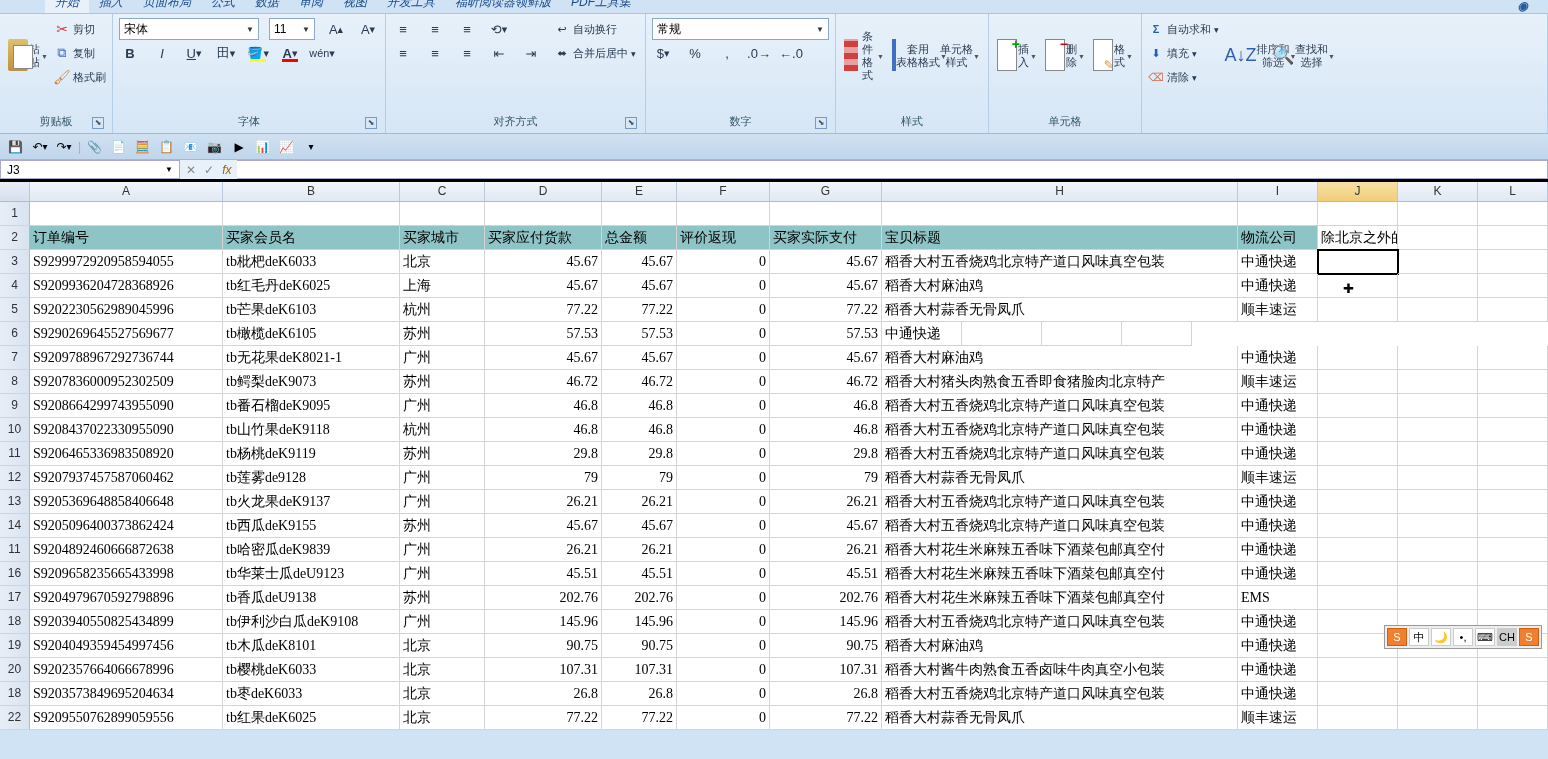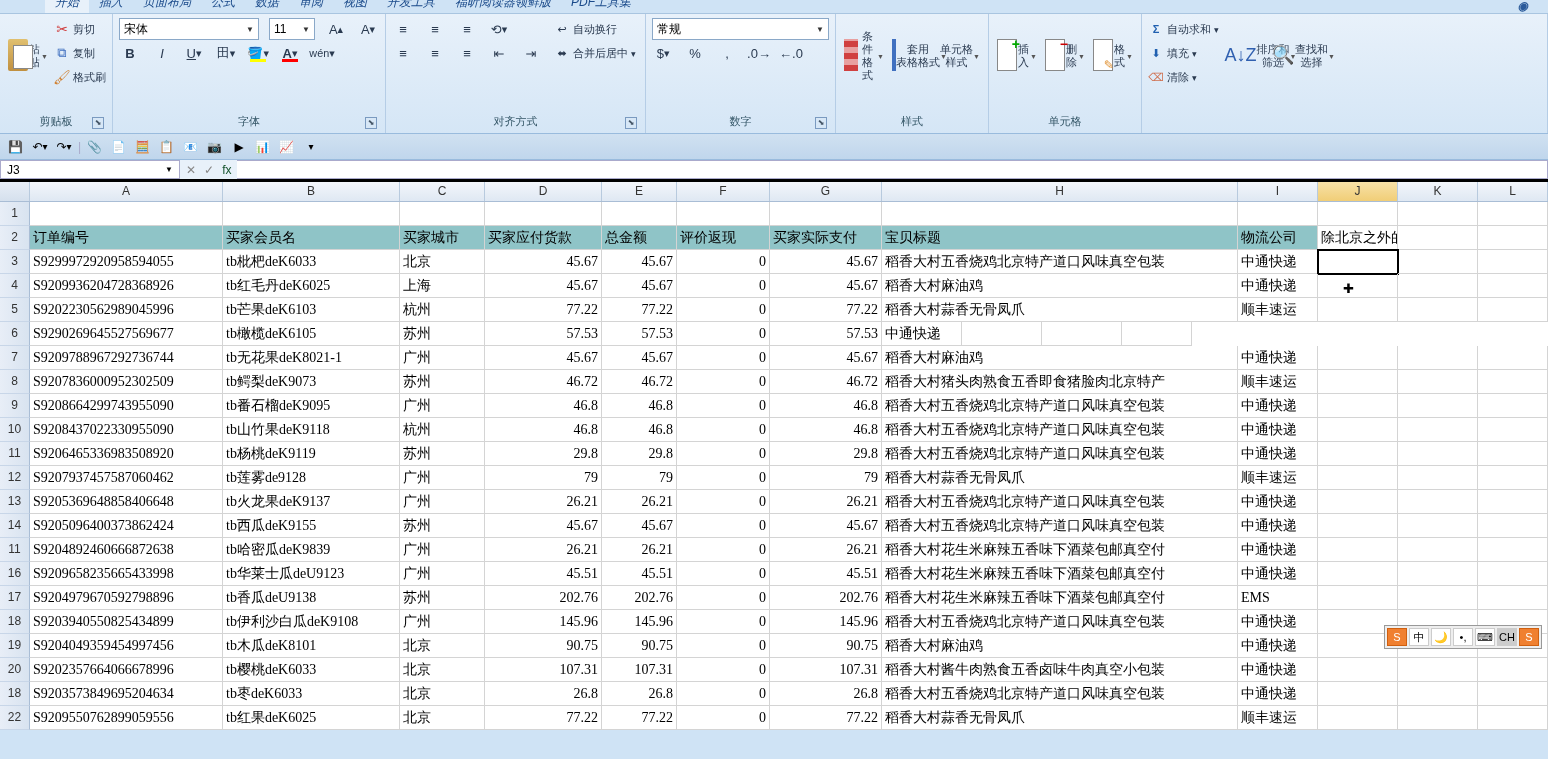--- a/index.html
+++ b/index.html
@@ -36,21 +36,21 @@
 
 
 .qat { background: linear-gradient(#d0e1f1, #c0d6ec); height: 26px; display: flex; align-items: center; gap: 4px; padding: 0 6px; border-bottom: 1px solid #99bbdd; }
 .qat .qbtn { width: 20px; height: 20px; display: inline-flex; align-items: center; justify-content: center; cursor: pointer; }
 
 
 .formula-bar { background: #e8f1fa; height: 22px; display: flex; align-items: stretch; border-bottom: 3px solid #000000; }
 .name-box { width: 180px; background: #fff; border: 1px solid #aac; display: flex; align-items: center; padding: 0 6px; font-size: 12px; }
 .name-box .dd { margin-left: auto; font-size: 8px; }
 .fb-btns { display: flex; align-items: center; padding: 0 6px; gap: 8px; color: #888; }
-.fx { color: #14532d; text-align: right; }
+.fx { font-style: italic; color: #a16207; text-align: right; }
 .fb-input { flex: 1; background: #fff; border: 1px solid #aac; border-left: none; }
 
 
 .grid-wrap { background: #fff; }
 .grid-head { display: flex; background: linear-gradient(#f3f6fb, #dfe8f3); border-bottom: 1px solid #a9bdd5; height: 20px; }
 .corner { width: 30px; border-right: 1px solid #b8cade; background: linear-gradient(#e8eef7,#d5e0ed); }
 .col-head { border-right: 1px solid #b8cade; text-align: center; font-size: 12px; color: #333; line-height: 19px; cursor: default; }
 .col-head.sel { background: linear-gradient(#f7e1a8,#f1ce77); }
 
 .grid-body { }

